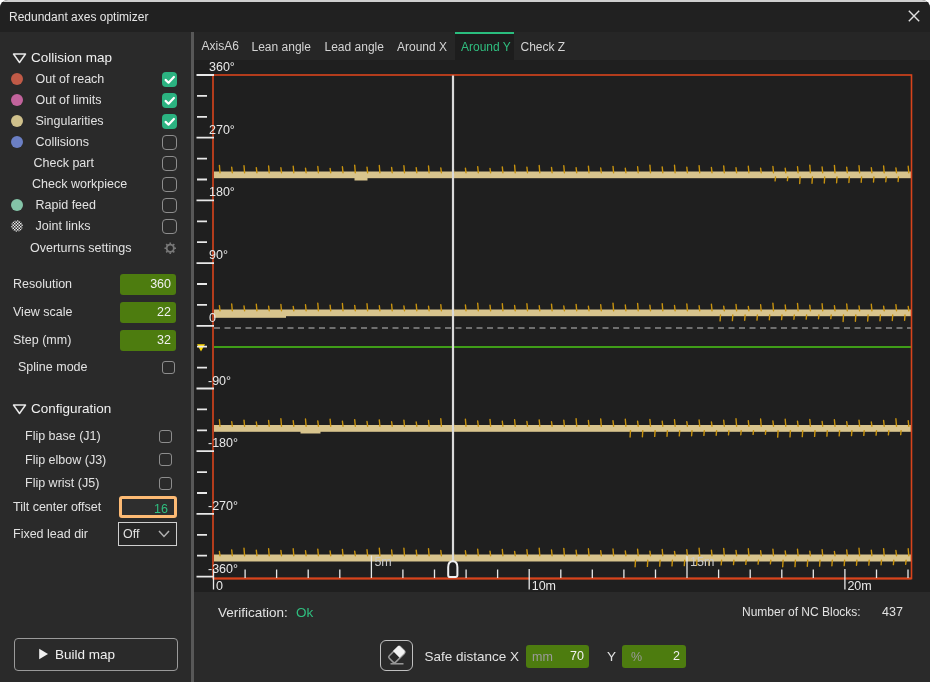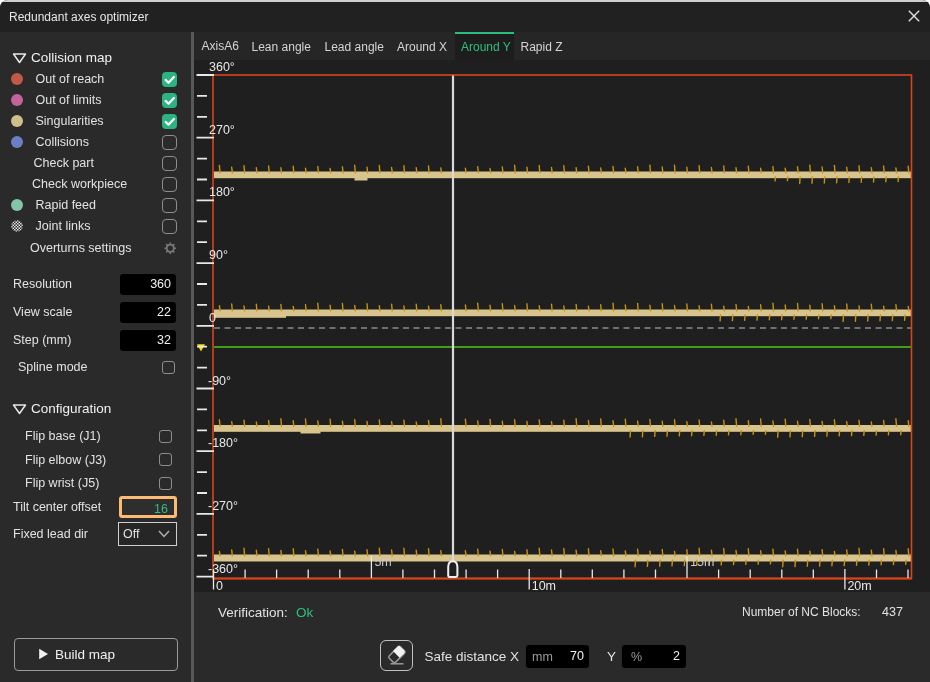--- a/index.html
+++ b/index.html
@@ -5,40 +5,40 @@
 body{font-family:"Liberation Sans", sans-serif;-webkit-font-smoothing:antialiased}
 #win{position:absolute;left:0;top:0;width:930px;height:682px;background:#2a2a2a;border-radius:8px 8px 0 0;overflow:hidden}
 .abs{position:absolute}
 .lbl{position:absolute;font-size:12.5px;color:#e2e2e2;white-space:nowrap}
 .hdr{position:absolute;font-size:13.5px;font-weight:normal;color:#f0f0f0;white-space:nowrap}
 .cb{position:absolute;width:15.5px;height:15.5px;border-radius:4px;box-sizing:border-box}
 .cb.on{background:#2bb381}
 .cb.off{border:1.5px solid #8d8d8d}
 .cbs{position:absolute;width:13px;height:13px;border-radius:3px;border:1.5px solid #8d8d8d;box-sizing:border-box}
 .dot{position:absolute;width:12px;height:12px;border-radius:50%}
-.inp{position:absolute;background:#000000;border-radius:3px;font-size:12.5px;color:#f0f0f0;text-align:right;box-sizing:border-box}
+.inp{position:absolute;background:#4d7c0f;border-radius:3px;font-size:12.5px;color:#f0f0f0;text-align:right;box-sizing:border-box}
 .btn{position:absolute;border:1px solid #9a9a9a;border-radius:4px;box-sizing:border-box;color:#f0f0f0;font-size:13.5px;text-align:center;background:#2a2a2a}
 </style></head><body>
 <div id="win">
 <div class="abs" style="left:0;top:0;width:930px;height:2px;background:#cfcfcf"></div>
 
 <div class="abs" style="left:0;top:2px;width:930px;height:30px;background:#212121"></div>
 <div class="abs" style="left:9px;top:9.5px;font-size:12px;color:#e6e6e6">Redundant axes optimizer</div>
 <svg class="abs" style="left:907px;top:9px" width="14" height="14" viewBox="0 0 14 14">
       <path d="M1.8,1.8 L12.2,12.2 M12.2,1.8 L1.8,12.2" stroke="#e0e0e0" stroke-width="1.4"></path>
     </svg>
 <div class="abs" style="left:191px;top:32px;width:2.5px;height:650px;background:#585858"></div>
 <div class="abs" style="left:193.5px;top:32px;width:736.5px;height:28px;background:#262626"></div>
 <div class="abs" style="left:454.5px;top:32px;width:59.5px;height:28px;background:#1d1d1d;border-top:2.5px solid #2abd7e;box-sizing:border-box"></div>
 <div class="abs" style="left:201.5px;top:39px;font-size:12px;color:#d4d4d4;white-space:nowrap">AxisA6</div>
 <div class="abs" style="left:251.5px;top:39.5px;font-size:12px;color:#d4d4d4;white-space:nowrap">Lean angle</div>
 <div class="abs" style="left:324.5px;top:39.5px;font-size:12px;color:#d4d4d4;white-space:nowrap">Lead angle</div>
 <div class="abs" style="left:397px;top:39.5px;font-size:12px;color:#d4d4d4;white-space:nowrap">Around X</div>
 <div class="abs" style="left:461px;top:39.5px;font-size:12px;color:#2fbe7f;white-space:nowrap">Around Y</div>
-<div class="abs" style="left:520.5px;top:39.5px;font-size:12px;color:#d4d4d4;white-space:nowrap">Rapid Z</div>
+<div class="abs" style="left:520.5px;top:39.5px;font-size:12px;color:#d4d4d4;white-space:nowrap">Check Z</div>
 <svg width="736.5" height="532" viewBox="0 0 736.5 532" style="position:absolute;left:193.5px;top:60px">
 <rect x="0" y="0" width="736.5" height="532" fill="#1f1f1f"></rect>
 <rect x="20.0" y="111.5" width="697.5" height="6.7" fill="#d8c48d"></rect>
 <rect x="20.0" y="249.5" width="697.5" height="6.7" fill="#d8c48d"></rect>
 <rect x="20.0" y="365.0" width="697.5" height="6.8" fill="#d8c48d"></rect>
 <rect x="20.0" y="494.5" width="697.5" height="7.0" fill="#d8c48d"></rect>
 <rect x="160.5" y="117.0" width="13" height="3.5" fill="#d8c48d"></rect>
 <rect x="20.0" y="255.0" width="72" height="2.8" fill="#d8c48d"></rect>
 <rect x="106.5" y="370.5" width="20" height="3" fill="#d8c48d"></rect>
 <path d="M26.0,112.7 L25.4,105.4 M38.3,112.7 L37.699999999999996,107.3 M50.6,112.7 L50.0,105.7 M62.9,112.7 L62.3,107.6 M75.2,112.7 L74.60000000000001,106.0 M87.5,112.7 L86.9,107.8 M99.8,112.7 L99.2,106.2 M112.1,112.7 L111.5,108.1 M124.4,112.7 L123.80000000000001,106.5 M136.7,112.7 L136.1,108.4 M149.0,112.7 L148.4,106.8 M161.3,112.7 L160.70000000000002,105.2 M173.6,112.7 L173.0,107.1 M185.9,112.7 L185.3,105.5 M198.2,112.7 L197.6,107.4 M210.5,112.7 L209.9,105.7 M222.8,112.7 L222.20000000000002,107.6 M235.1,112.7 L234.5,106.0 M247.4,112.7 L246.8,107.9 M259.7,112.7 L259.09999999999997,106.3 M272.0,112.7 L271.4,108.2 M284.3,112.7 L283.7,106.6 M296.6,112.7 L296.0,108.5 M308.9,112.7 L308.29999999999995,106.9 M321.2,112.7 L320.59999999999997,105.3 M333.5,112.7 L332.9,107.1 M345.8,112.7 L345.2,105.5 M358.1,112.7 L357.5,107.4 M370.4,112.7 L369.79999999999995,105.8 M382.7,112.7 L382.09999999999997,107.7 M395.0,112.7 L394.4,106.1 M407.3,112.7 L406.7,108.0 M419.6,112.7 L419.0,106.4 M431.9,112.7 L431.29999999999995,108.3 M444.2,112.7 L443.59999999999997,106.7 M456.5,112.7 L455.9,105.1 M468.8,112.7 L468.2,106.9 M481.1,112.7 L480.5,105.3 M493.4,112.7 L492.79999999999995,107.2 M505.7,112.7 L505.09999999999997,105.6 M518.0,112.7 L517.4,107.5 M530.3,112.7 L529.6999999999999,105.9 M542.6,112.7 L542.0,107.8 M554.9,112.7 L554.3,106.2 M567.2,112.7 L566.6,108.1 M579.5,112.7 L578.9,106.5 M591.8,112.7 L591.1999999999999,108.3 M604.1,112.7 L603.5,106.7 M616.4,112.7 L615.8,105.1 M628.7,112.7 L628.1,107.0 M641.0,112.7 L640.4,105.4 M653.3,112.7 L652.6999999999999,107.3 M665.6,112.7 L665.0,105.7 M677.9,112.7 L677.3,107.6 M690.2,112.7 L689.6,106.0 M702.5,112.7 L701.9,107.9 M714.8,112.7 L714.1999999999999,106.2 M581.5,117.0 L581.1,120.9 M593.8,117.0 L593.4,120.6 M606.1,117.0 L605.7,123.5 M618.4,117.0 L618.0,123.3 M630.7,117.0 L630.3000000000001,123.0 M643.0,117.0 L642.6,122.8 M655.3,117.0 L654.9,122.5 M667.6,117.0 L667.2,122.3 M679.9,117.0 L679.5,122.0 M692.2,117.0 L691.8000000000001,121.8 M704.5,117.0 L704.1,121.5 M26.0,250.7 L25.4,245.6 M38.3,250.7 L37.699999999999996,244.0 M50.6,250.7 L50.0,245.9 M62.9,250.7 L62.3,244.3 M75.2,250.7 L74.60000000000001,246.2 M87.5,250.7 L86.9,244.5 M99.8,250.7 L99.2,246.4 M112.1,250.7 L111.5,244.8 M124.4,250.7 L123.80000000000001,243.2 M136.7,250.7 L136.1,245.1 M149.0,250.7 L148.4,243.5 M161.3,250.7 L160.70000000000002,245.4 M173.6,250.7 L173.0,243.8 M185.9,250.7 L185.3,245.7 M198.2,250.7 L197.6,244.1 M210.5,250.7 L209.9,245.9 M222.8,250.7 L222.20000000000002,244.3 M235.1,250.7 L234.5,246.2 M247.4,250.7 L246.8,244.6 M259.7,250.7 L259.09999999999997,246.5 M272.0,250.7 L271.4,244.9 M284.3,250.7 L283.7,243.3 M296.6,250.7 L296.0,245.2 M308.9,250.7 L308.29999999999995,243.6 M321.2,250.7 L320.59999999999997,245.5 M333.5,250.7 L332.9,243.8 M345.8,250.7 L345.2,245.7 M358.1,250.7 L357.5,244.1 M370.4,250.7 L369.79999999999995,246.0 M382.7,250.7 L382.09999999999997,244.4 M395.0,250.7 L394.4,246.3 M407.3,250.7 L406.7,244.7 M419.6,250.7 L419.0,243.1 M431.9,250.7 L431.29999999999995,245.0 M444.2,250.7 L443.59999999999997,243.4 M456.5,250.7 L455.9,245.3 M468.8,250.7 L468.2,243.6 M481.1,250.7 L480.5,245.5 M493.4,250.7 L492.79999999999995,243.9 M505.7,250.7 L505.09999999999997,245.8 M518.0,250.7 L517.4,244.2 M530.3,250.7 L529.6999999999999,246.1 M542.6,250.7 L542.0,244.5 M554.9,250.7 L554.3,246.4 M567.2,250.7 L566.6,244.8 M579.5,250.7 L578.9,243.2 M591.8,250.7 L591.1999999999999,245.0 M604.1,250.7 L603.5,243.4 M616.4,250.7 L615.8,245.3 M628.7,250.7 L628.1,243.7 M641.0,250.7 L640.4,245.6 M653.3,250.7 L652.6999999999999,244.0 M665.6,250.7 L665.0,245.9 M677.9,250.7 L677.3,244.3 M690.2,250.7 L689.6,246.2 M702.5,250.7 L701.9,244.6 M714.8,250.7 L714.1999999999999,246.4 M526.5,255.0 L526.1,260.9 M538.8,255.0 L538.4,260.6 M551.1,255.0 L550.7,260.3 M563.4,255.0 L563.0,260.1 M575.7,255.0 L575.3000000000001,259.8 M588.0,255.0 L587.6,259.6 M600.3,255.0 L599.9,259.3 M612.6,255.0 L612.2,259.1 M624.9,255.0 L624.5,258.8 M637.2,255.0 L636.8000000000001,258.6 M649.5,255.0 L649.1,261.5 M661.8,255.0 L661.4,261.3 M674.1,255.0 L673.7,261.0 M686.4,255.0 L686.0,260.8 M698.7,255.0 L698.3000000000001,260.5 M711.0,255.0 L710.6,260.3 M26.0,366.2 L25.4,359.8 M38.3,366.2 L37.699999999999996,361.7 M50.6,366.2 L50.0,360.1 M62.9,366.2 L62.3,362.0 M75.2,366.2 L74.60000000000001,360.4 M87.5,366.2 L86.9,358.7 M99.8,366.2 L99.2,360.6 M112.1,366.2 L111.5,359.0 M124.4,366.2 L123.80000000000001,360.9 M136.7,366.2 L136.1,359.3 M149.0,366.2 L148.4,361.2 M161.3,366.2 L160.70000000000002,359.6 M173.6,366.2 L173.0,361.5 M185.9,366.2 L185.3,359.9 M198.2,366.2 L197.6,361.8 M210.5,366.2 L209.9,360.1 M222.8,366.2 L222.20000000000002,362.0 M235.1,366.2 L234.5,360.4 M247.4,366.2 L246.8,358.8 M259.7,366.2 L259.09999999999997,360.7 M272.0,366.2 L271.4,359.1 M284.3,366.2 L283.7,361.0 M296.6,366.2 L296.0,359.4 M308.9,366.2 L308.29999999999995,361.3 M321.2,366.2 L320.59999999999997,359.7 M333.5,366.2 L332.9,361.5 M345.8,366.2 L345.2,359.9 M358.1,366.2 L357.5,361.8 M370.4,366.2 L369.79999999999995,360.2 M382.7,366.2 L382.09999999999997,358.6 M395.0,366.2 L394.4,360.5 M407.3,366.2 L406.7,358.9 M419.6,366.2 L419.0,360.8 M431.9,366.2 L431.29999999999995,359.2 M444.2,366.2 L443.59999999999997,361.1 M456.5,366.2 L455.9,359.5 M468.8,366.2 L468.2,361.3 M481.1,366.2 L480.5,359.7 M493.4,366.2 L492.79999999999995,361.6 M505.7,366.2 L505.09999999999997,360.0 M518.0,366.2 L517.4,361.9 M530.3,366.2 L529.6999999999999,360.3 M542.6,366.2 L542.0,358.7 M554.9,366.2 L554.3,360.6 M567.2,366.2 L566.6,359.0 M579.5,366.2 L578.9,360.9 M591.8,366.2 L591.1999999999999,359.2 M604.1,366.2 L603.5,361.1 M616.4,366.2 L615.8,359.5 M628.7,366.2 L628.1,361.4 M641.0,366.2 L640.4,359.8 M653.3,366.2 L652.6999999999999,361.7 M665.6,366.2 L665.0,360.1 M677.9,366.2 L677.3,362.0 M690.2,366.2 L689.6,360.4 M702.5,366.2 L701.9,358.8 M714.8,366.2 L714.1999999999999,360.6 M436.5,370.6 L436.1,377.0 M448.8,370.6 L448.40000000000003,376.7 M461.1,370.6 L460.70000000000005,376.4 M473.4,370.6 L473.0,376.2 M485.7,370.6 L485.3,375.9 M498.0,370.6 L497.6,375.7 M510.3,370.6 L509.90000000000003,375.4 M522.6,370.6 L522.2,375.2 M534.9,370.6 L534.5,374.9 M547.2,370.6 L546.8000000000001,374.7 M559.5,370.6 L559.1,374.4 M571.8,370.6 L571.4,374.2 M584.1,370.6 L583.7,377.1 M596.4,370.6 L596.0,376.9 M608.7,370.6 L608.3000000000001,376.6 M621.0,370.6 L620.6,376.4 M633.3,370.6 L632.9,376.1 M645.6,370.6 L645.2,375.9 M657.9,370.6 L657.5,375.6 M670.2,370.6 L669.8000000000001,375.4 M682.5,370.6 L682.1,375.1 M694.8,370.6 L694.4,374.9 M707.1,370.6 L706.7,374.6 M26.0,495.7 L25.4,491.5 M38.3,495.7 L37.699999999999996,489.9 M50.6,495.7 L50.0,488.3 M62.9,495.7 L62.3,490.2 M75.2,495.7 L74.60000000000001,488.6 M87.5,495.7 L86.9,490.4 M99.8,495.7 L99.2,488.8 M112.1,495.7 L111.5,490.7 M124.4,495.7 L123.80000000000001,489.1 M136.7,495.7 L136.1,491.0 M149.0,495.7 L148.4,489.4 M161.3,495.7 L160.70000000000002,491.3 M173.6,495.7 L173.0,489.7 M185.9,495.7 L185.3,488.1 M198.2,495.7 L197.6,490.0 M210.5,495.7 L209.9,488.3 M222.8,495.7 L222.20000000000002,490.2 M235.1,495.7 L234.5,488.6 M247.4,495.7 L246.8,490.5 M259.7,495.7 L259.09999999999997,488.9 M272.0,495.7 L271.4,490.8 M284.3,495.7 L283.7,489.2 M296.6,495.7 L296.0,491.1 M308.9,495.7 L308.29999999999995,489.5 M321.2,495.7 L320.59999999999997,491.4 M333.5,495.7 L332.9,489.7 M345.8,495.7 L345.2,488.1 M358.1,495.7 L357.5,490.0 M370.4,495.7 L369.79999999999995,488.4 M382.7,495.7 L382.09999999999997,490.3 M395.0,495.7 L394.4,488.7 M407.3,495.7 L406.7,490.6 M419.6,495.7 L419.0,489.0 M431.9,495.7 L431.29999999999995,490.9 M444.2,495.7 L443.59999999999997,489.3 M456.5,495.7 L455.9,491.2 M468.8,495.7 L468.2,489.5 M481.1,495.7 L480.5,491.4 M493.4,495.7 L492.79999999999995,489.8 M505.7,495.7 L505.09999999999997,488.2 M518.0,495.7 L517.4,490.1 M530.3,495.7 L529.6999999999999,488.5 M542.6,495.7 L542.0,490.4 M554.9,495.7 L554.3,488.8 M567.2,495.7 L566.6,490.7 M579.5,495.7 L578.9,489.1 M591.8,495.7 L591.1999999999999,490.9 M604.1,495.7 L603.5,489.3 M616.4,495.7 L615.8,491.2 M628.7,495.7 L628.1,489.6 M641.0,495.7 L640.4,491.5 M653.3,495.7 L652.6999999999999,489.9 M665.6,495.7 L665.0,488.3 M677.9,495.7 L677.3,490.2 M690.2,495.7 L689.6,488.6 M702.5,495.7 L701.9,490.5 M714.8,495.7 L714.1999999999999,488.8 M441.5,500.3 L441.1,506.7 M453.8,500.3 L453.40000000000003,506.4 M466.1,500.3 L465.70000000000005,506.1 M478.4,500.3 L478.0,505.9 M490.7,500.3 L490.3,505.6 M503.0,500.3 L502.6,505.4 M515.3,500.3 L514.9,505.1 M527.6,500.3 L527.2,504.9 M539.9,500.3 L539.5,504.6 M552.2,500.3 L551.8000000000001,504.4 M564.5,500.3 L564.1,504.1 M576.8,500.3 L576.4,503.9 M589.1,500.3 L588.7,506.8 M601.4,500.3 L601.0,506.6 M613.7,500.3 L613.3000000000001,506.3 M626.0,500.3 L625.6,506.1 M638.3,500.3 L637.9,505.8 M650.6,500.3 L650.2,505.6 M662.9,500.3 L662.5,505.3 M675.2,500.3 L674.8000000000001,505.1 M687.5,500.3 L687.1,504.8 M699.8,500.3 L699.4,504.6 M712.1,500.3 L711.7,504.3" stroke="#c8930f" stroke-width="1.4" fill="none" stroke-linecap="round"></path>

